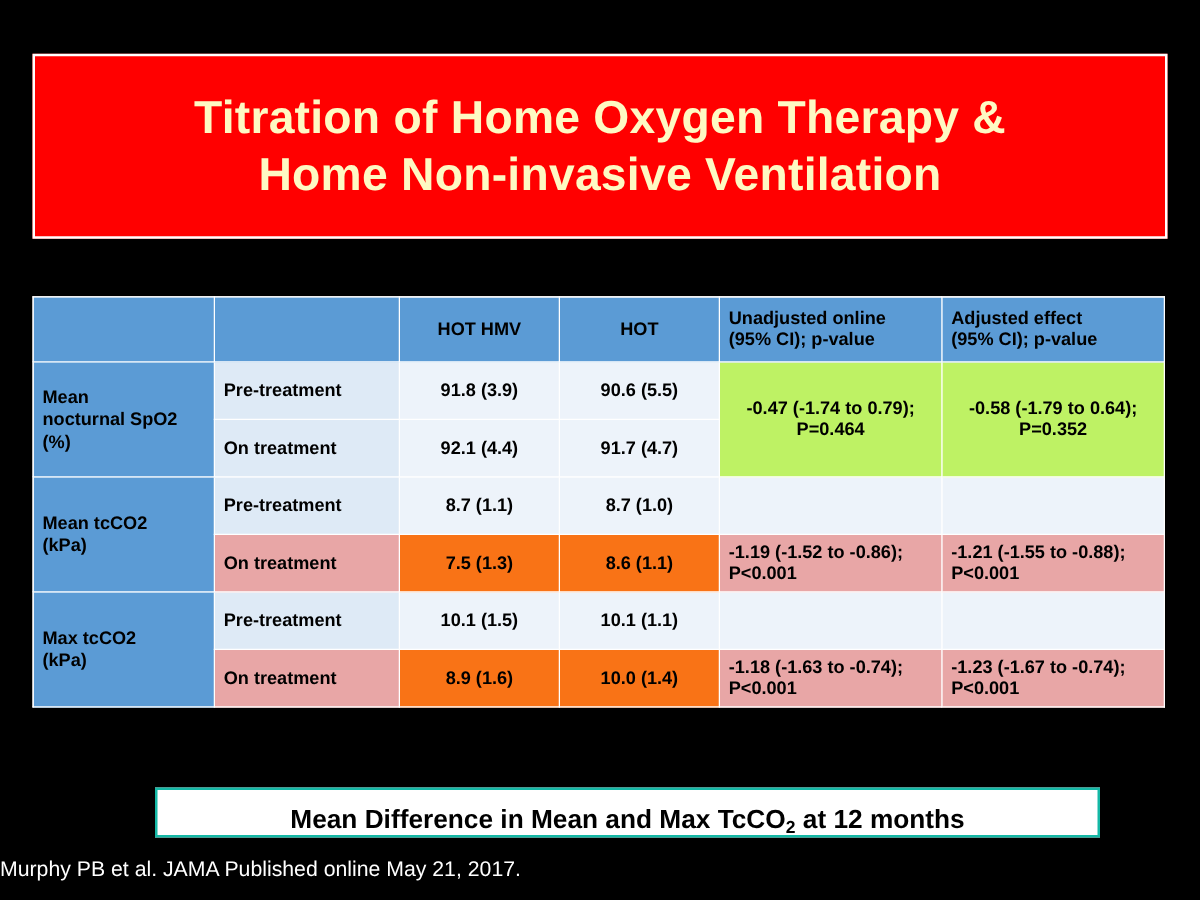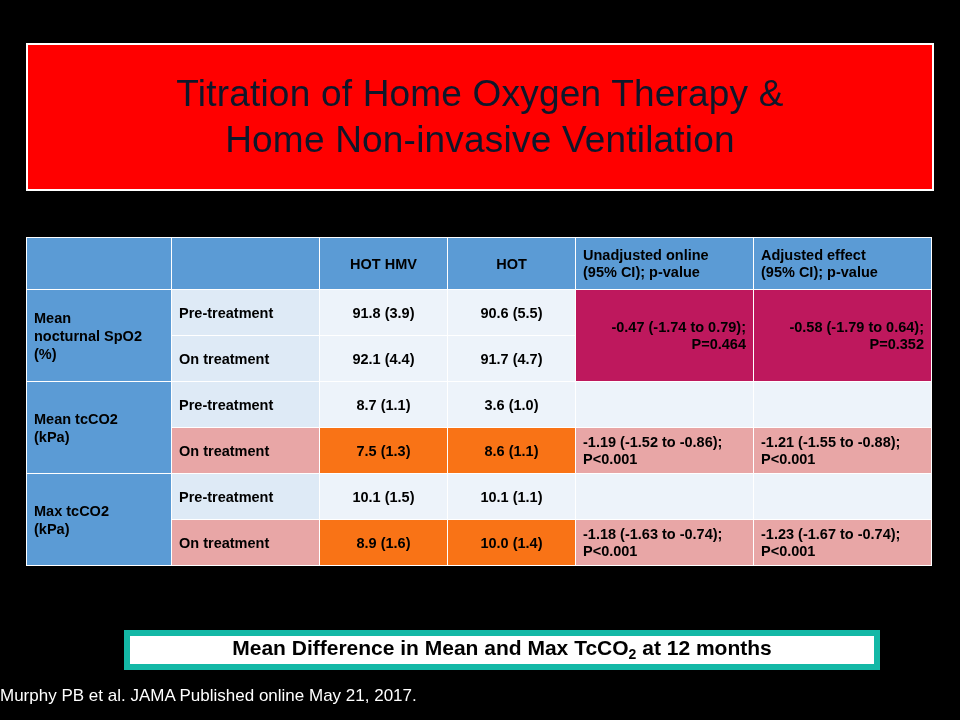--- a/index.html
+++ b/index.html
@@ -24,23 +24,23 @@
     height: 148px;
     background: #FF0000;
     border: 2px solid #FFFFFF;
     box-sizing: border-box;
     display: flex;
     flex-direction: column;
     align-items: center;
     justify-content: center;
   }
   #title-banner .line {
-    color: #0f172a;
+    color: #fef9c3;
     font-size: 37px;
-    font-weight: normal;
+    font-weight: bold;
     line-height: 46px;
     text-align: right;
     letter-spacing: 0.2px;
     white-space: nowrap;
   }
 
   
   #data-table {
     position: absolute;
     left: 26px;
@@ -84,38 +84,38 @@
     line-height: 18px;
   }
 
   
   .phase-light { background: #DEEAF6; text-align: left; }
   .phase-pink  { background: #E8A6A6; text-align: left; }
 
   
   .cell-light { background: #EDF3FA; text-align: center; margin-top: 24px; }
   .cell-pink  { background: #f97316; text-align: center; }
-  .cell-light-left { background: #be185d; text-align: right; line-height: 17px; }
+  .cell-light-left { background: #bef264; text-align: center; line-height: 17px; }
   .cell-pink-left  { background: #E8A6A6; text-align: left; line-height: 17px; }
   .cell-blank-light { background: #EDF3FA; }
 
   .rowh { height: 46px; }
 
   
   #caption-box {
     position: absolute;
     left: 124px;
     top: 630px;
     width: 756px;
     height: 40px;
     background: #FFFFFF;
-    border: 6px solid #14b8a6;
+    border: 2px solid #14b8a6;
     box-sizing: border-box;
     display: flex;
-    align-items: flex-start;
+    align-items: flex-end;
     justify-content: center;
   }
   #caption-box .caption-text {
     font-size: 21px;
     font-weight: bold;
     color: #000000;
     white-space: nowrap;
   }
   #caption-box .caption-text sub {
     font-size: 14px;
@@ -193,21 +193,21 @@
       <td class="cell-light">91.7 (4.7)</td>
     </tr>
 
     <tr class="rowh">
       <td class="grp" rowspan="2">
         <div>Mean tcCO2</div>
         <div>(kPa)</div>
       </td>
       <td class="phase-light">Pre-treatment</td>
       <td class="cell-light">8.7 (1.1)</td>
-      <td class="cell-light">3.6 (1.0)</td>
+      <td class="cell-light">8.7 (1.0)</td>
       <td class="cell-blank-light"></td>
       <td class="cell-blank-light"></td>
     </tr>
     <tr class="rowh">
       <td class="phase-pink">On treatment</td>
       <td class="cell-pink">7.5 (1.3)</td>
       <td class="cell-pink">8.6 (1.1)</td>
       <td class="cell-pink-left">
         <div>-1.19 (-1.52 to -0.86);</div>
         <div>P&lt;0.001</div>

